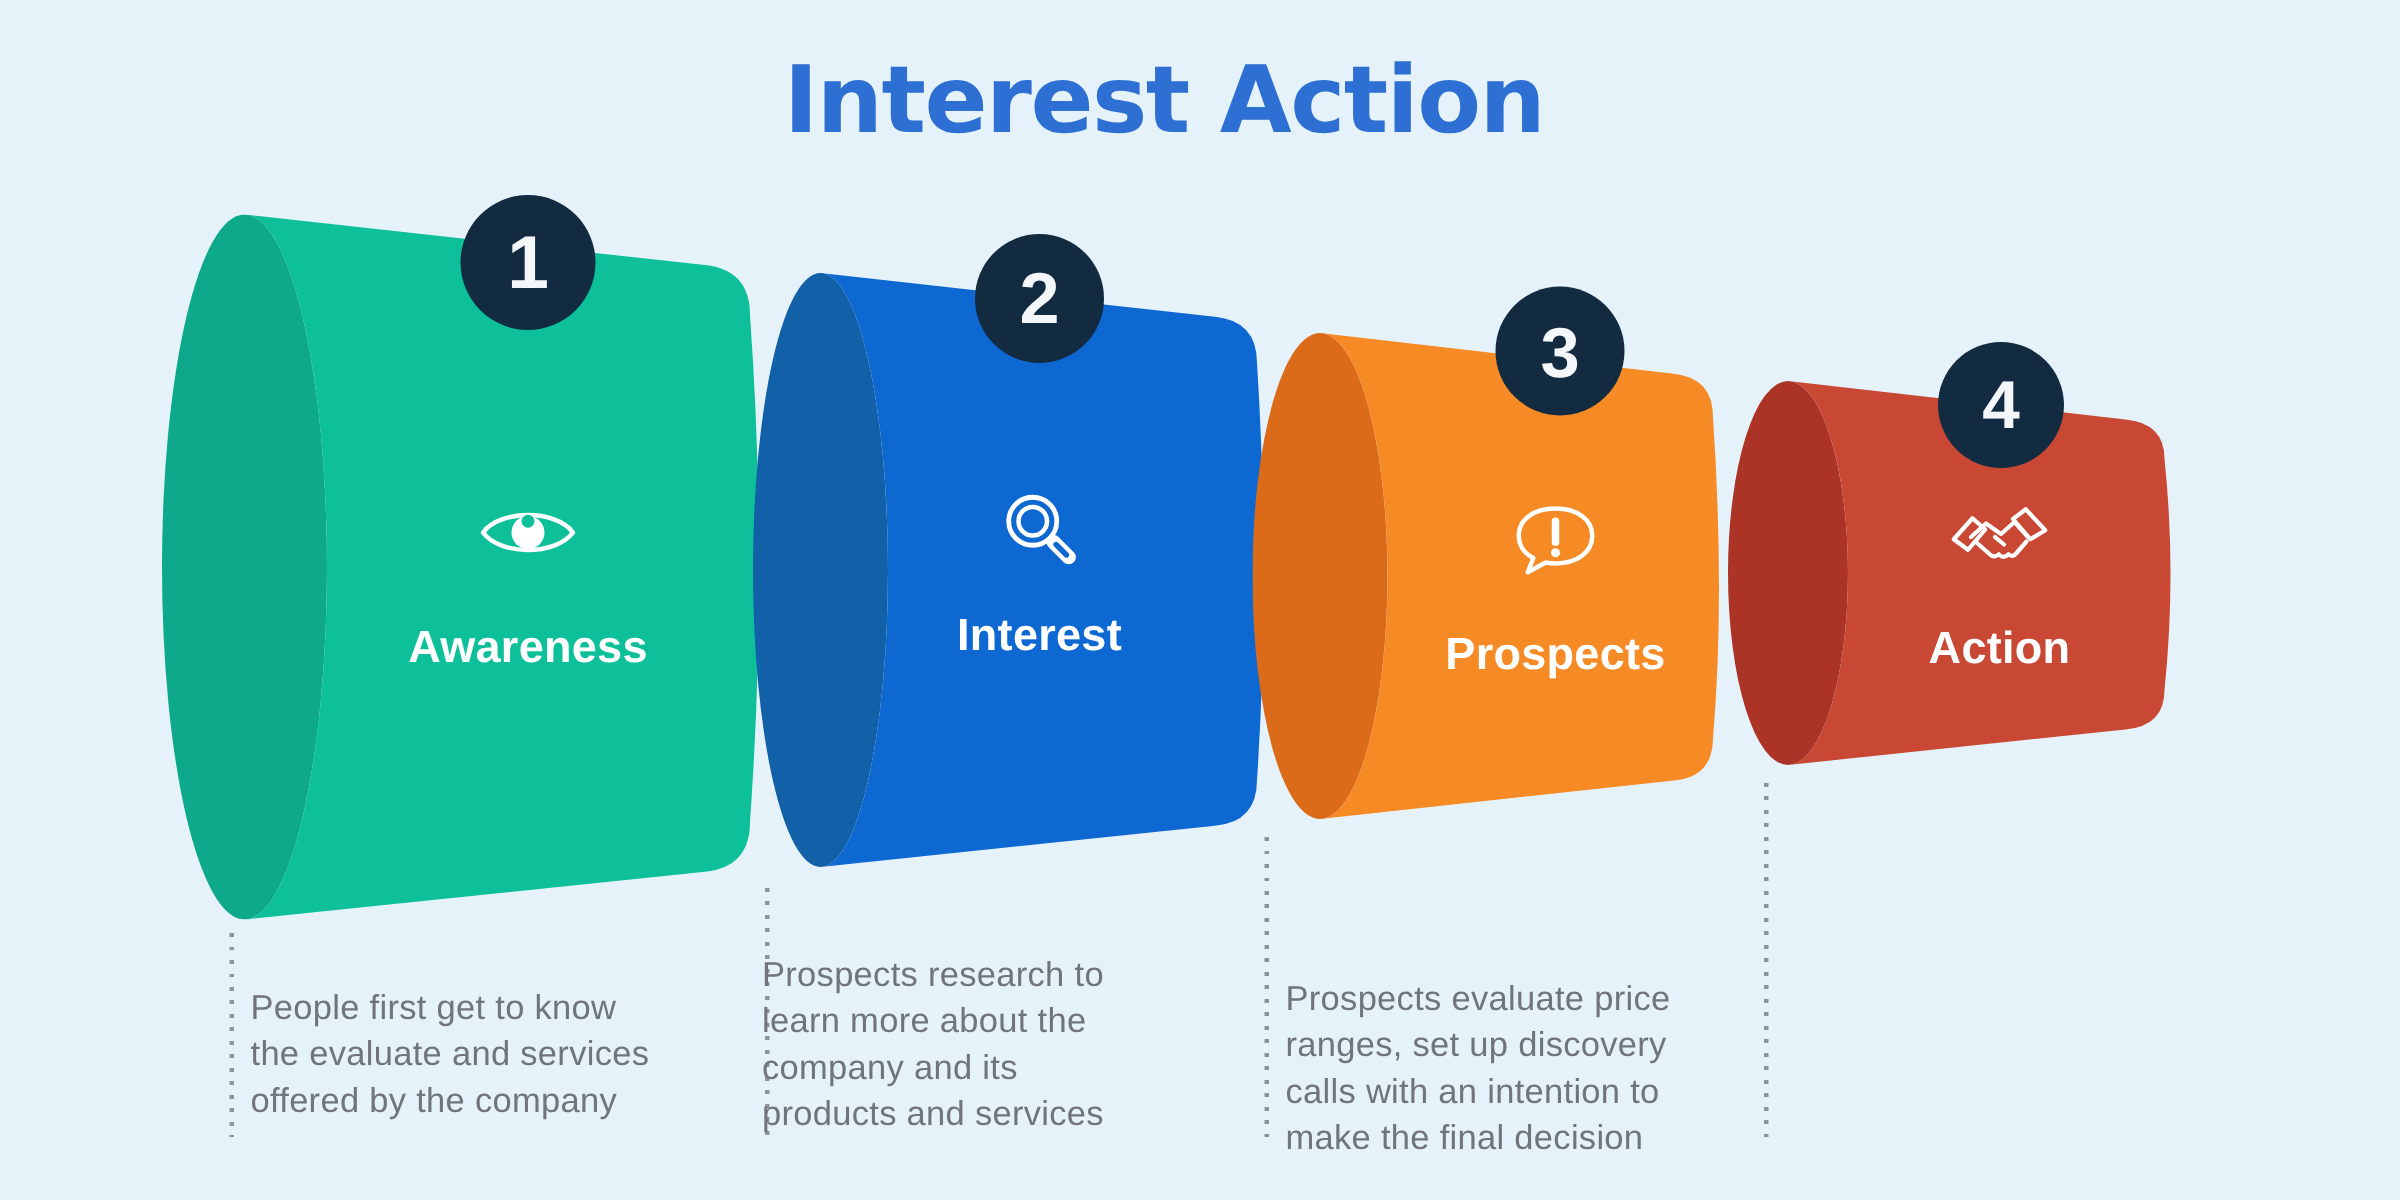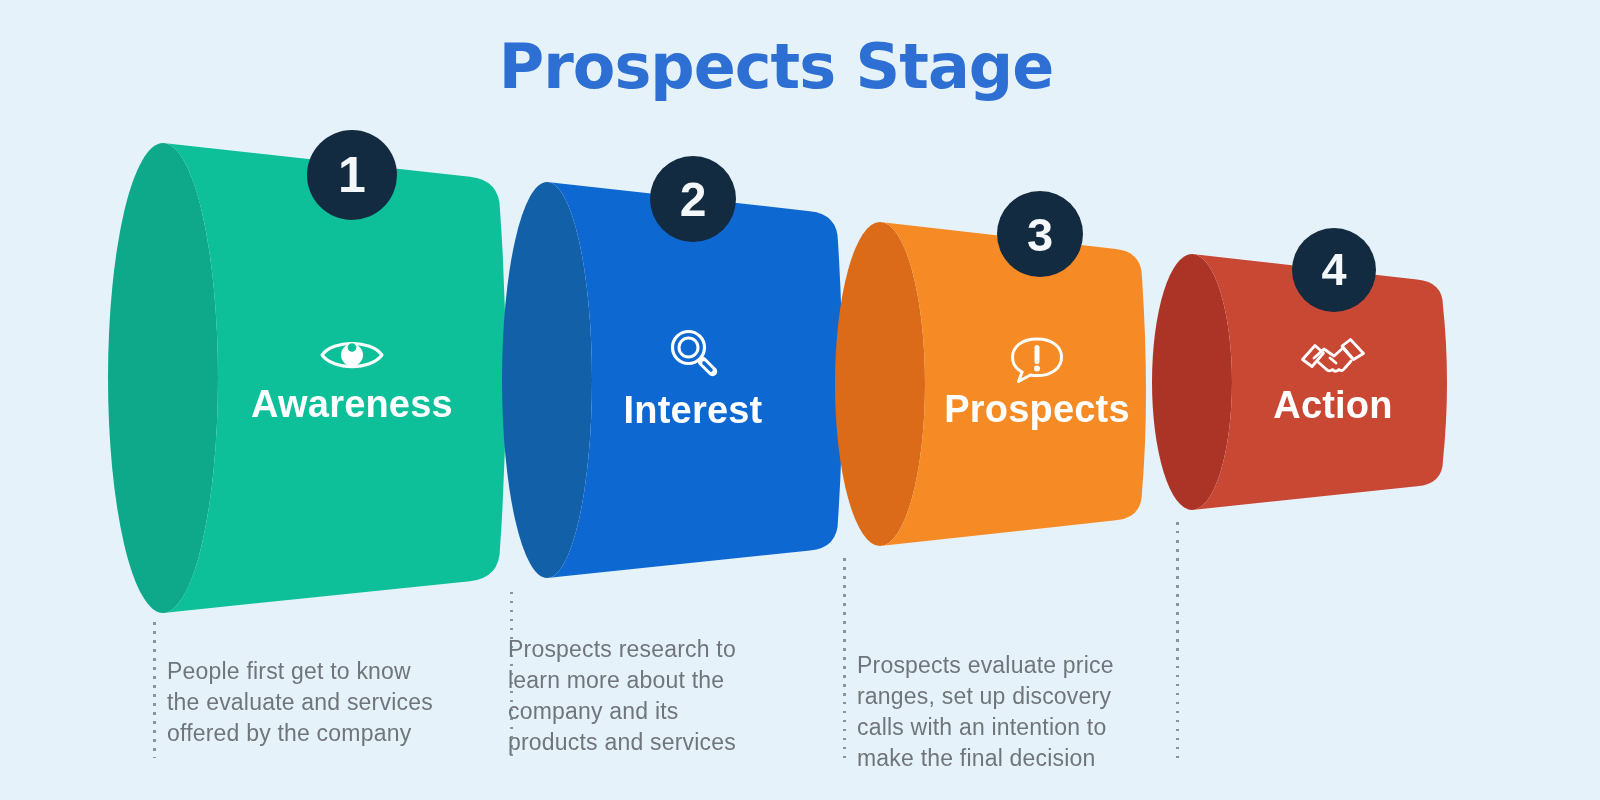--- a/index.html
+++ b/index.html
@@ -20,39 +20,39 @@
   .badge{
     border-radius:50%;background:var(--badge);color:var(--badge-text);
     display:flex;align-items:center;justify-content:center;
     font-weight:700;font-family:"Liberation Sans",sans-serif;
   }
   .stage-content{
     display:flex;flex-direction:column;align-items:center;
     width:240px;color:var(--stage-text);
   }
   .stage-label{
-    font-size:38px;font-weight:700;line-height:34px;color:var(--stage-text);
-    text-align:center;letter-spacing:.2px;
+    font-size:30px;font-weight:700;line-height:34px;color:var(--stage-text);
+    text-align:center;letter-spacing:.2px;margin-top:28px;
   }
   .dotline{
     width:3px;
     background:repeating-linear-gradient(to bottom, var(--dotted-line) 0 2.5px, transparent 2.5px 9px);
   }
   .desc{
     font-size:23px;line-height:31px;color:var(--description-text);
     white-space:pre-line;letter-spacing:.2px;
   }
   .icon-svg{display:block;}
 </style>
 </head>
 <body>
 
 <div class="canvas">
 
-  <h1 class="abs page-title">Prospects Stage</h1>
+  <h1 class="abs page-title">Interest Action</h1>
 
   <svg class="abs stage-shape" style="left:108px;top:143px;" width="408" height="470" viewBox="0 0 408 470">
     <ellipse cx="55" cy="235" rx="55" ry="235" fill="#0DA98A"></ellipse>
     <path d="M55,0 L362,33.7 Q392,37 392,67 Q404,236 392,405 Q392,435 362,438.2 L55,470 A55,235 0 0 0 55,0 Z" fill="#0DC09A"></path>
   </svg>
 
   <svg class="abs stage-shape" style="left:502px;top:182px;" width="350" height="396" viewBox="0 0 350 396">
     <ellipse cx="45" cy="198" rx="45" ry="198" fill="#1160A8"></ellipse>
     <path d="M45,0 L308,29.2 Q336,32 336,60 Q345,203 336,338 Q336,366 308,368.5 L45,396 A45,198 0 0 0 45,0 Z" fill="#0E68D2"></path>
   </svg>
@@ -82,21 +82,21 @@
 
   <div class="abs stage-content" style="left:232px;top:335px;gap:12px;">
     <svg class="icon-svg" width="66" height="40" viewBox="0 0 66 40">
       <path d="M3,20 C14.5,4.5 51.5,4.5 63,20 C51.5,35.5 14.5,35.5 3,20 Z" fill="none" stroke="#FFFFFF" stroke-width="3" stroke-linejoin="round"></path>
       <circle cx="33" cy="20" r="11" fill="#FFFFFF"></circle>
       <circle cx="33" cy="12.5" r="4.3" fill="#0DC09A"></circle>
     </svg>
     <div class="stage-label">Awareness</div>
   </div>
 
-  <div class="abs stage-content" style="left:573px;top:326px;gap:15px;">
+  <div class="abs stage-content" style="left:573px;top:326px;gap:1px;">
     <svg class="icon-svg" width="52" height="52" viewBox="0 0 52 52">
       <circle cx="21.5" cy="21.5" r="16" fill="none" stroke="#FFFFFF" stroke-width="3.2"></circle>
       <circle cx="21.5" cy="21.5" r="9.5" fill="none" stroke="#FFFFFF" stroke-width="3"></circle>
       <line x1="35.5" y1="35.5" x2="45.5" y2="45.5" stroke="#FFFFFF" stroke-width="9.5" stroke-linecap="round"></line>
       <line x1="37" y1="37" x2="44" y2="44" stroke-width="3.6" stroke-linecap="round" stroke="#0E68D2"></line>
     </svg>
     <div class="stage-label">Interest</div>
   </div>
 
   <div class="abs stage-content" style="left:917px;top:336px;gap:6px;">

